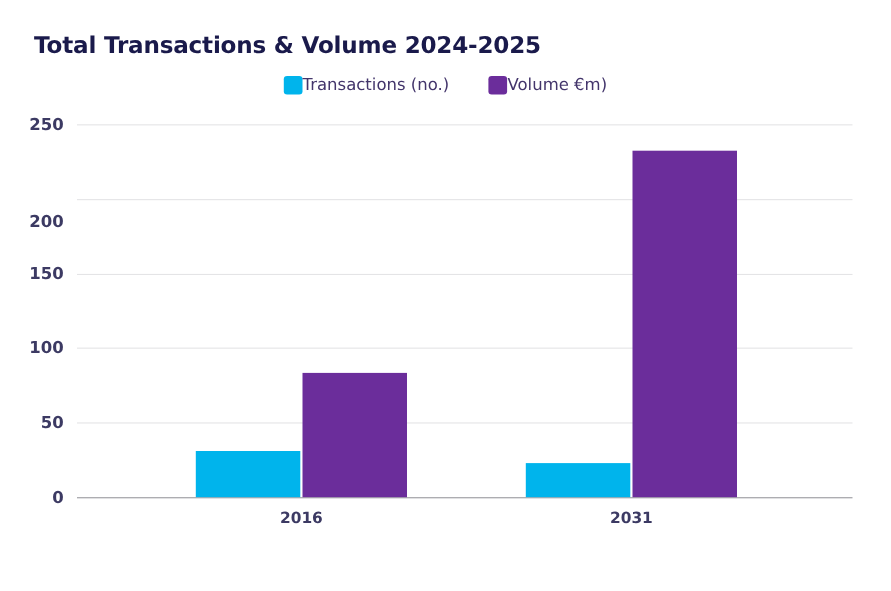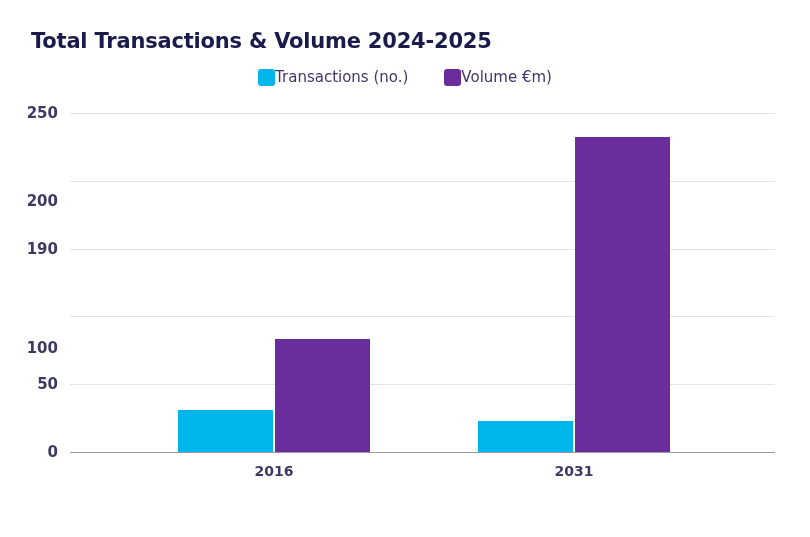--- a/index.html
+++ b/index.html
@@ -136,23 +136,23 @@
         <span class="legend-label">Volume €m)</span>
       </div>
     </div>
 
   <div id="plot">
       <div class="gridline baseline" style="top: 339px;"></div>
       <div class="tick-label" style="top: 339px;">0</div>
       <div class="gridline" style="top: 271.2px;"></div>
       <div class="tick-label" style="top: 271.2px;">50</div>
       <div class="gridline" style="top: 203.4px;"></div>
-      <div class="tick-label" style="top: 203.4px; margin-top: 32px;">100</div>
+      <div class="tick-label" style="top: 203.4px;">100</div>
       <div class="gridline" style="top: 135.6px;"></div>
-      <div class="tick-label" style="top: 135.6px;">190</div>
+      <div class="tick-label" style="top: 135.6px;">150</div>
       <div class="gridline" style="top: 67.8px;"></div>
       <div class="tick-label" style="top: 67.8px; margin-top: 20px;">200</div>
       <div class="gridline" style="top: 0px;"></div>
       <div class="tick-label" style="top: 0px;">250</div>
       <div class="bar" title="Transactions (no.) 2024: 31" style="left: 108px; width: 95px; height: 42.036px; background: rgb(0, 180, 236);"></div>
       <div class="bar" title="Volume €m) 2024: 83" style="left: 205px; width: 95px; height: 112.548px; background: rgb(107, 45, 155);"></div>
       <div class="cat-label" style="left: 204px;">2016</div>
       <div class="bar" title="Transactions (no.) 2025: 23" style="left: 408px; width: 95px; height: 31.188px; background: rgb(0, 180, 236);"></div>
       <div class="bar" title="Volume €m) 2025: 232" style="left: 505px; width: 95px; height: 314.592px; background: rgb(107, 45, 155);"></div>
       <div class="cat-label" style="left: 504px;">2031</div>

